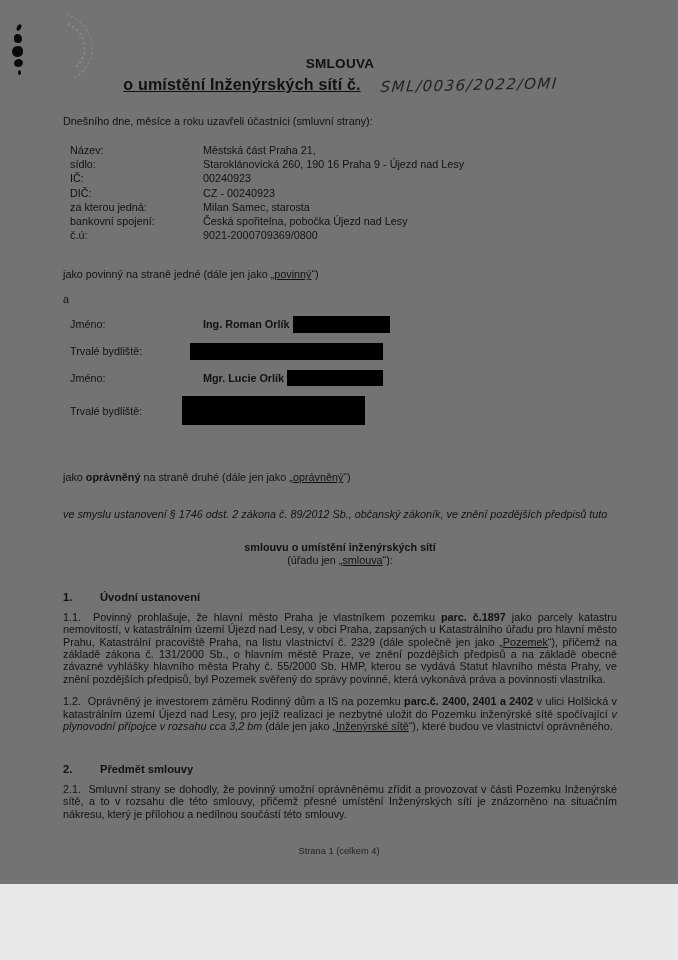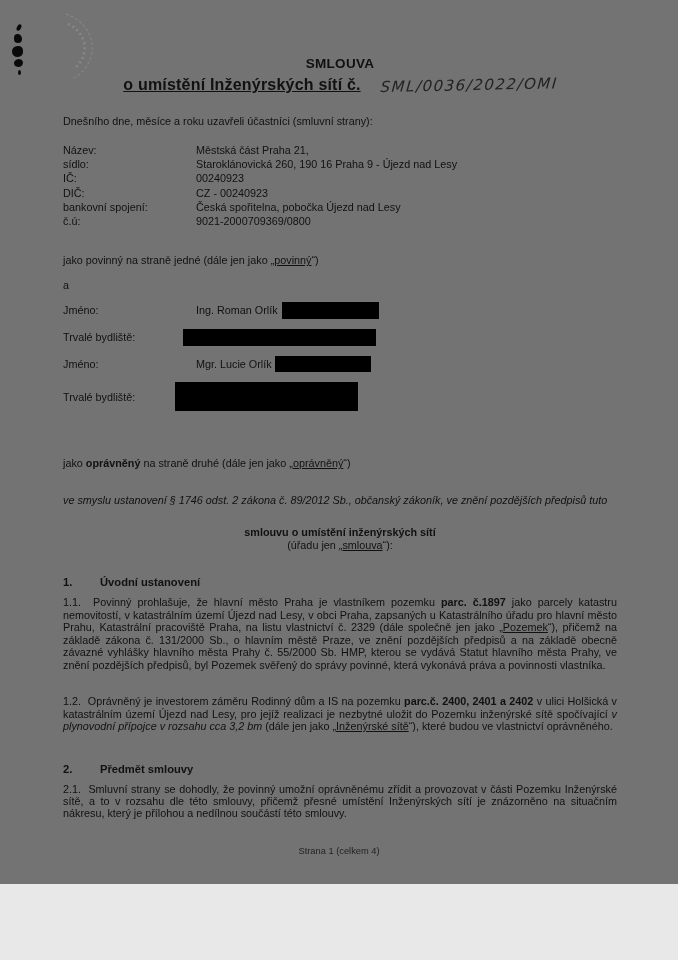--- a/index.html
+++ b/index.html
@@ -39,49 +39,49 @@
     transform:rotate(-1.2deg) skewX(-6deg);
     transform-origin:left bottom;
     position:relative;top:2px;
     color:#222;
   }
 
   .intro{margin-top:21px;}
 
   
   .ptable{margin-top:16px;line-height:14.2px;}
-  .lbl{display:inline-block;width:133px;vertical-align:top;}
+  .lbl{display:inline-block;width:133px;vertical-align:top;margin-left:7px;}
 
   
   .role1{margin-top:26px;}
   .connector{margin-top:13px;}
 
   
   .p2{margin-top:10px;}
   .prow{display:flex;align-items:center;min-height:18px;margin-bottom:9px;}
   .prow .lbl{flex:0 0 133px;}
-  .bold{font-weight:normal;}
+  .bold{font-weight:bold;}
   .redact{display:inline-block;background:#000;}
   .redact.rA{width:97px;height:17px;margin-left:4px;}
   .redact.rB{width:193px;height:17px;margin-left:-13px;}
   .redact.rC{width:96px;height:16px;margin-left:3px;}
   .redact.rD{width:183px;height:29px;margin-left:-21px;}
 
   .role2{margin-top:46px;}
   .legal{font-style:italic;margin-top:25px;line-height:13.2px;}
 
   .agree-title{text-align:center;font-weight:bold;margin-top:19px;line-height:13px;}
   .agree-sub{text-align:center;line-height:13px;}
 
   
   .sec-head{display:flex;font-weight:bold;font-size:11.2px;margin-top:24px;}
   .sec-head .num{flex:0 0 37px;}
   .sec-head.s2{margin-top:30px;}
   .para{margin-top:8px;text-align:justify;line-height:12.45px;}
-  .para + .para{margin-top:24px;}
+  .para + .para{margin-top:10px;}
   .seg-b{font-weight:bold;}
   .seg-i{font-style:italic;}
   .seg-u{text-decoration:underline;}
 
   .footer{
     position:absolute;left:0;right:0;top:846px;
     text-align:center;font-size:9.3px;color:#222;
   }
 </style>
 </head>
@@ -109,20 +109,21 @@
       <span class="hand">SML/0036/2022/OMI</span>
     </div>
 
     <div class="intro">Dnešního dne, měsíce a roku uzavřeli účastníci (smluvní strany):</div>
 
     <div class="ptable">
       <div><span class="lbl">Název:</span><span>Městská část Praha 21,</span></div>
       <div><span class="lbl">sídlo:</span><span>Staroklánovická 260, 190 16 Praha 9 - Újezd nad Lesy</span></div>
       <div><span class="lbl">IČ:</span><span>00240923</span></div>
       <div><span class="lbl">DIČ:</span><span>CZ - 00240923</span></div>
+      <div><span class="lbl">za kterou jedná:</span><span>Milan Samec, starosta</span></div>
       <div><span class="lbl">bankovní spojení:</span><span>Česká spořitelna, pobočka Újezd nad Lesy</span></div>
       <div><span class="lbl">č.ú:</span><span>9021-2000709369/0800</span></div>
     </div>
 
     <div class="role1"><span>jako povinný na straně jedné (dále jen jako „</span><span class="seg-u">povinný</span><span>“)</span></div>
     <div class="connector">a</div>
 
     <div class="p2">
       <div class="prow">
         <span class="lbl">Jméno:</span>

